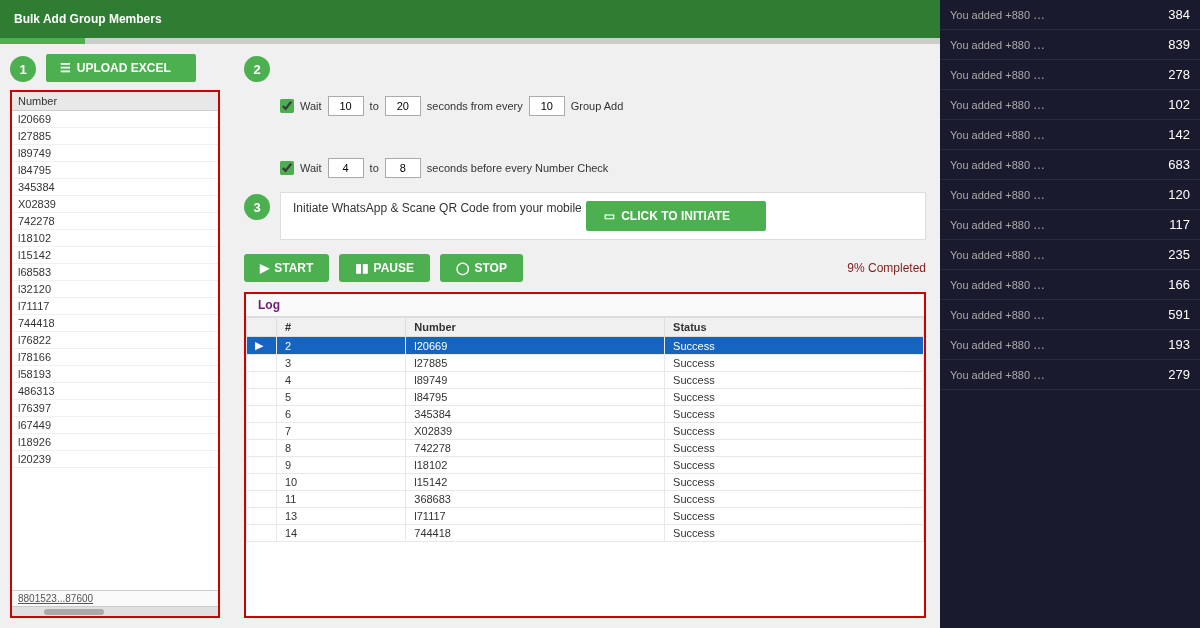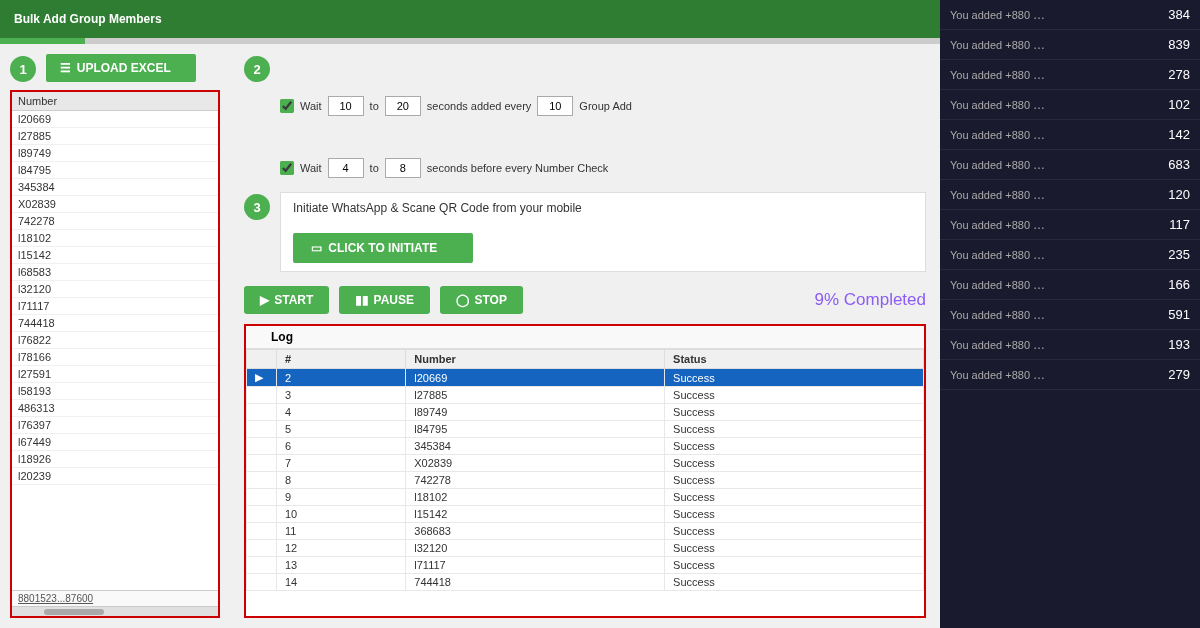--- a/index.html
+++ b/index.html
@@ -193,22 +193,22 @@
     .delay-text {
       font-size: 11px;
       color: #333;
     }
 
     .initiate-section {
       background: white;
       border: 1px solid #ddd;
       padding: 8px 12px;
       display: flex;
-      flex-direction: column;
-      gap: 14px;
+      flex-direction: row;
+      gap: 4px;
     }
 
     .initiate-btn {
       background: #4caf50;
       color: white;
       border: none;
       padding: 8px 18px;
       cursor: pointer;
       font-size: 12px;
       font-weight: bold;
@@ -238,39 +238,39 @@
       border-radius: 3px;
       color: white;
     }
 
     .btn-start { background: #4caf50; }
     .btn-pause { background: #4caf50; }
     .btn-stop  { background: #4caf50; }
 
     .completed-text {
       margin-left: auto;
-      font-size: 17px;
-      color: #8b5cf6;
+      font-size: 12px;
+      color: #7f1d1d;
     }
 
     
     .log-section {
       border: 2px solid #c00;
       background: white;
       flex: 1;
       overflow: hidden;
       display: flex;
       flex-direction: column;
     }
 
     .log-title {
-      padding: 4px 25px;
+      padding: 4px 12px;
       font-size: 12px;
       font-weight: bold;
-      color: #000000;
+      color: #701a75;
       border-bottom: 1px solid #ddd;
       background: #f9f9f9;
     }
 
     .log-table-wrap {
       overflow-y: auto;
       flex: 1;
     }
 
     .log-table {
@@ -399,23 +399,20 @@
                   <td>l71117</td>
                 </tr>
                 <tr>
                   <td>744418</td>
                 </tr>
                 <tr>
                   <td>l76822</td>
                 </tr>
                 <tr>
                   <td>l78166</td>
-                </tr>
-                <tr>
-                  <td>l27591</td>
                 </tr>
                 <tr>
                   <td>l58193</td>
                 </tr>
                 <tr>
                   <td>486313</td>
                 </tr>
                 <tr>
                   <td>l76397</td>
                 </tr>
@@ -442,21 +439,21 @@
 
       <div class="step-section">
         <div class="step-circle">2</div>
         <div class="step-content">
           <div class="delay-row">
             <input type="checkbox" class="delay-checkbox" checked="" style="">
             <span class="delay-text">Wait</span>
             <input type="text" class="delay-input" id="r1from" value="10" style="">
             <span class="delay-text">to</span>
             <input type="text" class="delay-input" id="r1to" value="20" style="">
-            <span class="delay-text">seconds added every</span>
+            <span class="delay-text">seconds from every</span>
             <input type="text" class="delay-input" id="r1every" value="10" style="">
             <span class="delay-text">Group Add</span>
           </div>
           <div class="delay-row">
             <input type="checkbox" class="delay-checkbox" checked="" style="">
             <span class="delay-text">Wait</span>
             <input type="text" class="delay-input" id="r2from" value="4" style="">
             <span class="delay-text">to</span>
             <input type="text" class="delay-input" id="r2to" value="8" style="">
             <span class="delay-text">seconds before every Number Check</span>
@@ -561,26 +558,20 @@
                   <td>Success</td>
                 </tr>
                 <tr>
                   <td class="arrow-cell"></td>
                   <td>11</td>
                   <td>368683</td>
                   <td>Success</td>
                 </tr>
                 <tr>
                   <td class="arrow-cell"></td>
-                  <td>12</td>
-                  <td>l32120</td>
-                  <td>Success</td>
-                </tr>
-                <tr>
-                  <td class="arrow-cell"></td>
                   <td>13</td>
                   <td>l71117</td>
                   <td>Success</td>
                 </tr>
                 <tr>
                   <td class="arrow-cell"></td>
                   <td>14</td>
                   <td>744418</td>
                   <td>Success</td>
                 </tr>

